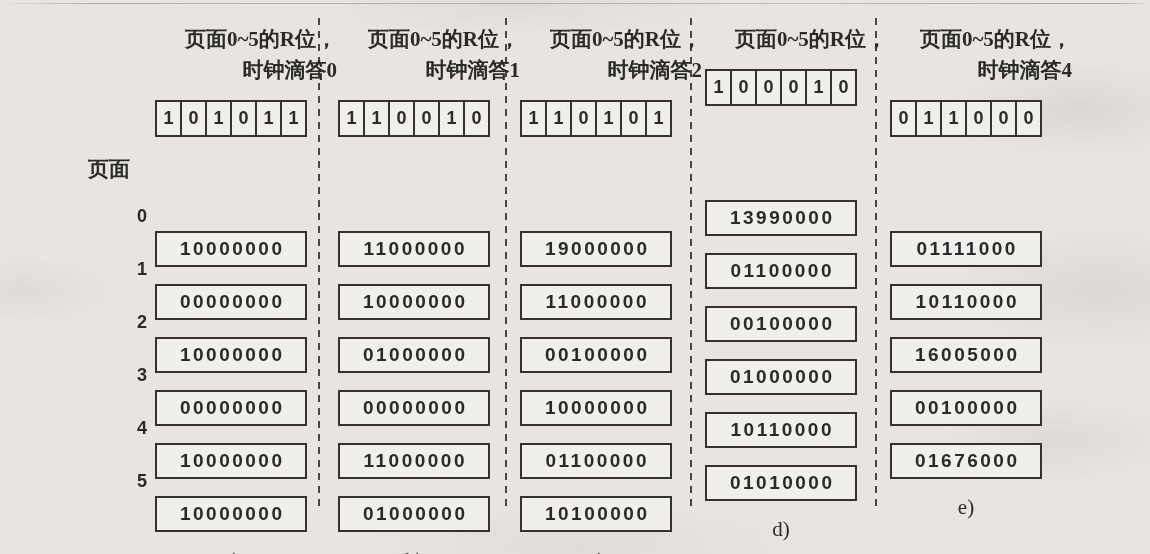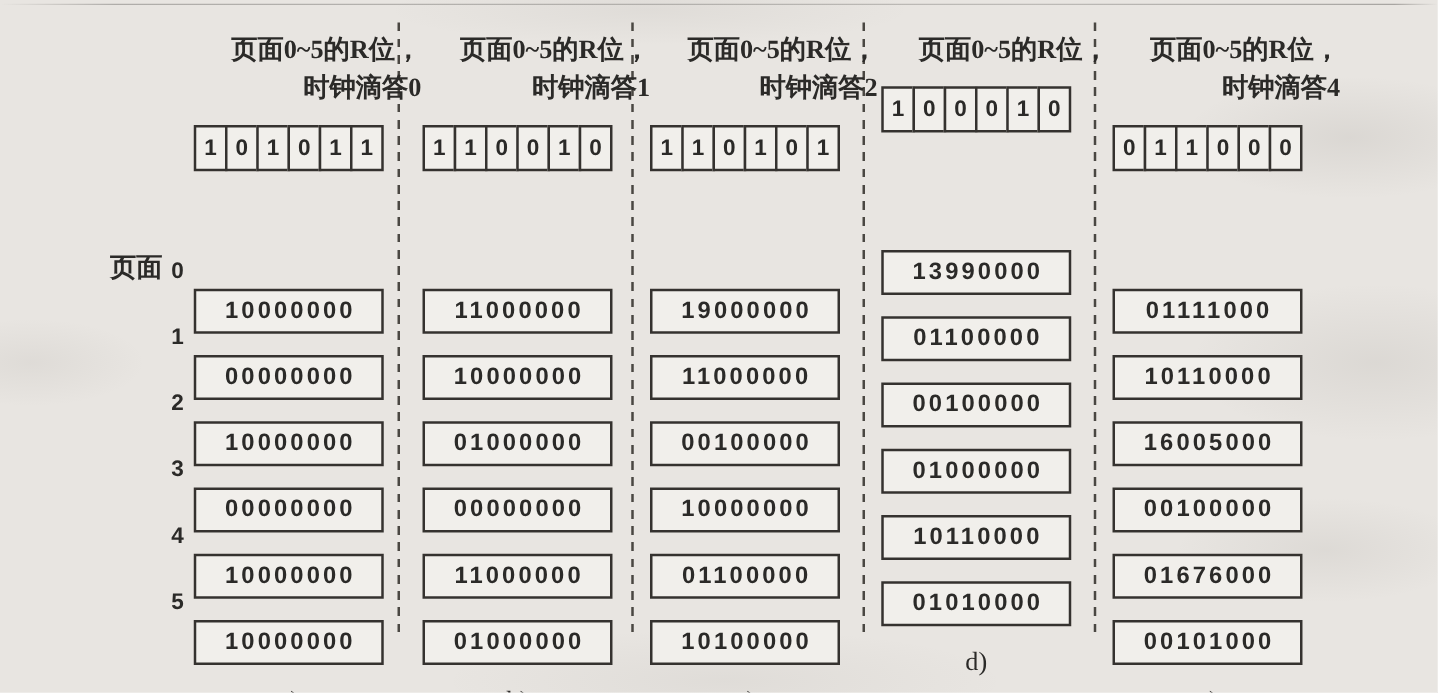--- a/index.html
+++ b/index.html
@@ -49,21 +49,21 @@
     font-size:19px; font-weight:bold; letter-spacing:2.5px;
     padding-left:2.5px; 
   }
   .ctr:last-child { margin-bottom:0; }
   .cap {
     margin-top:15px; text-align:center;
     font-family:"Liberation Serif", serif; font-size:21px; line-height:26px;
   }
   .axis-label {
     position:absolute; left:88px; top:155px;
-    font-family:"Liberation Serif", serif; font-weight:bold; font-size:21px;margin-top:45px;
+    font-family:"Liberation Serif", serif; font-weight:bold; font-size:21px;
   }
   .pnums { position:absolute; left:60px; top:198px; width:87px; text-align:right; }
   .pnum { height:36px; line-height:36px; margin-bottom:17px; font-size:18px; font-weight:bold; }
 </style>
 </head>
 <body>
 
 <div class="page">
   <div class="scratch"></div>
 
@@ -190,17 +190,16 @@
       <div class="bit">0</div>
       <div class="bit">0</div>
       <div class="bit">0</div>
     </div>
     <div class="ctrs">
       <div class="ctr">01111000</div>
       <div class="ctr">10110000</div>
       <div class="ctr">16005000</div>
       <div class="ctr">00100000</div>
       <div class="ctr">01676000</div>
-      <div class="ctr">00101000</div>
     </div>
     <div class="cap">e)</div>
   </div>
 </div>
 
 </body></html>

